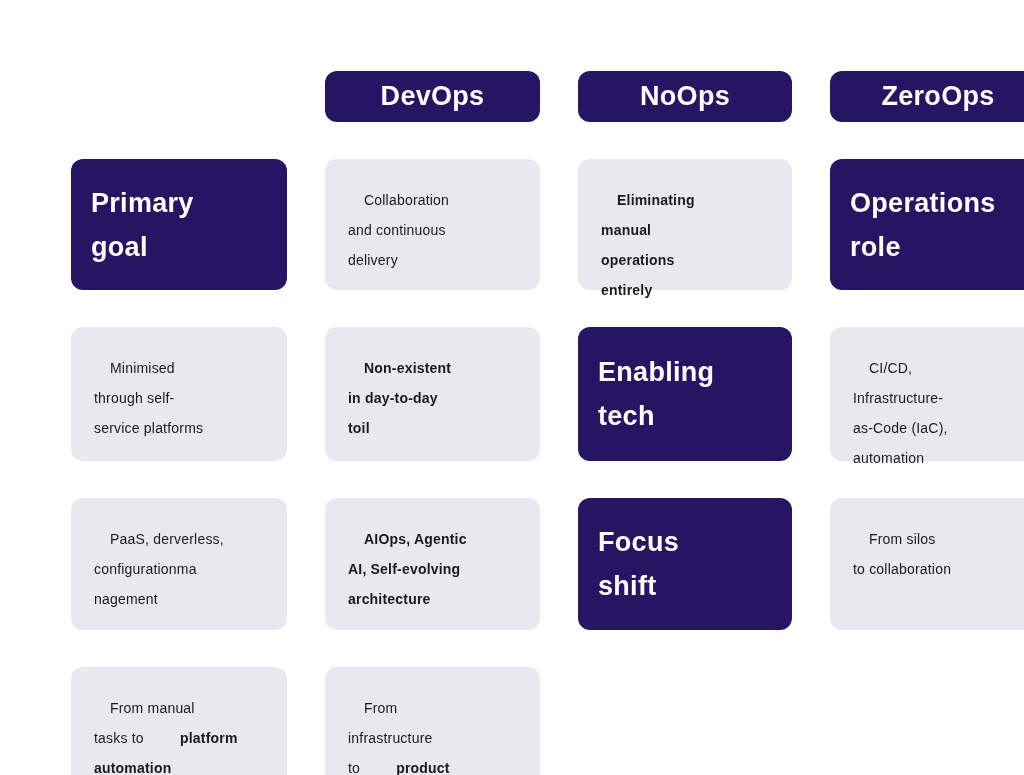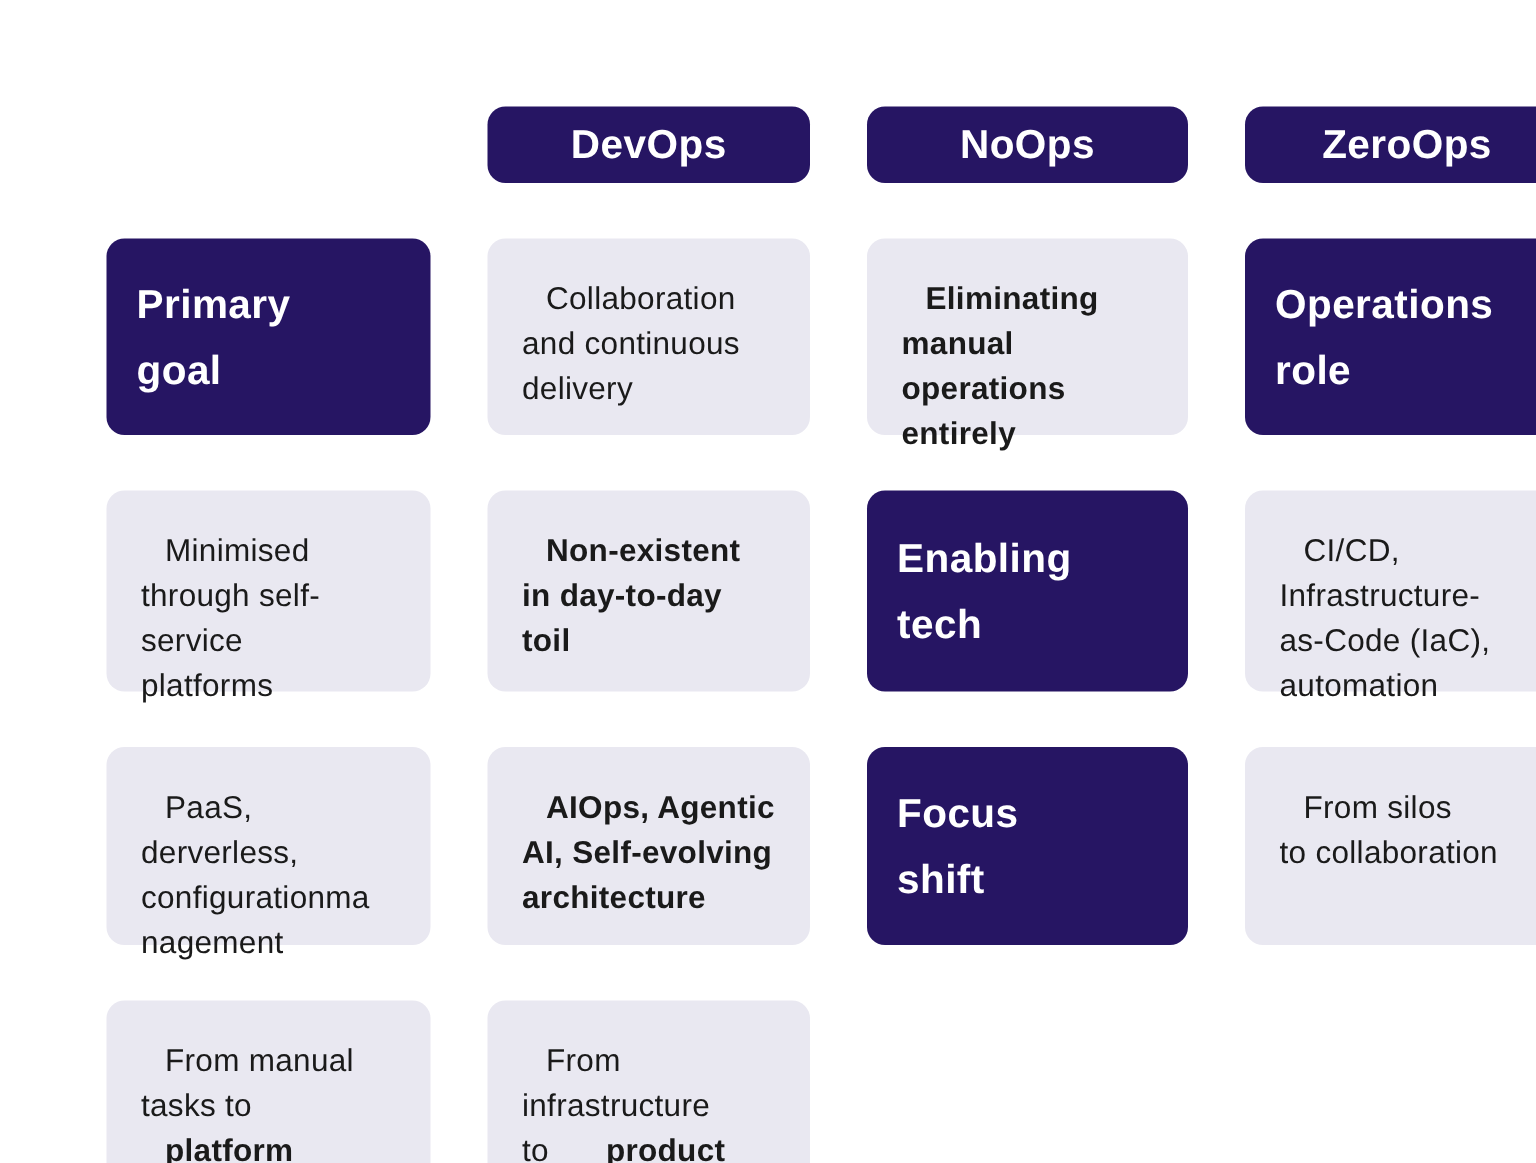--- a/index.html
+++ b/index.html
@@ -51,21 +51,21 @@
     font-weight: 700;
     line-height: 44px;
     white-space: pre-line;
     letter-spacing: 0.3px;
   }
   .cell {
     background: var(--cell-bg);
     color: var(--cell-text);
     border-radius: 12px;
     padding: 26px 18px 18px 23px;
-    font-size: 21px;
+    font-size: 14px;
     line-height: 30px;
     white-space: pre-line;
     letter-spacing: 0.2px;
   }
   .cell .b { font-weight: 700; text-align: right; }
   .cell.allbold { font-weight: 700; }
 </style>
 </head>
 <body>
 

